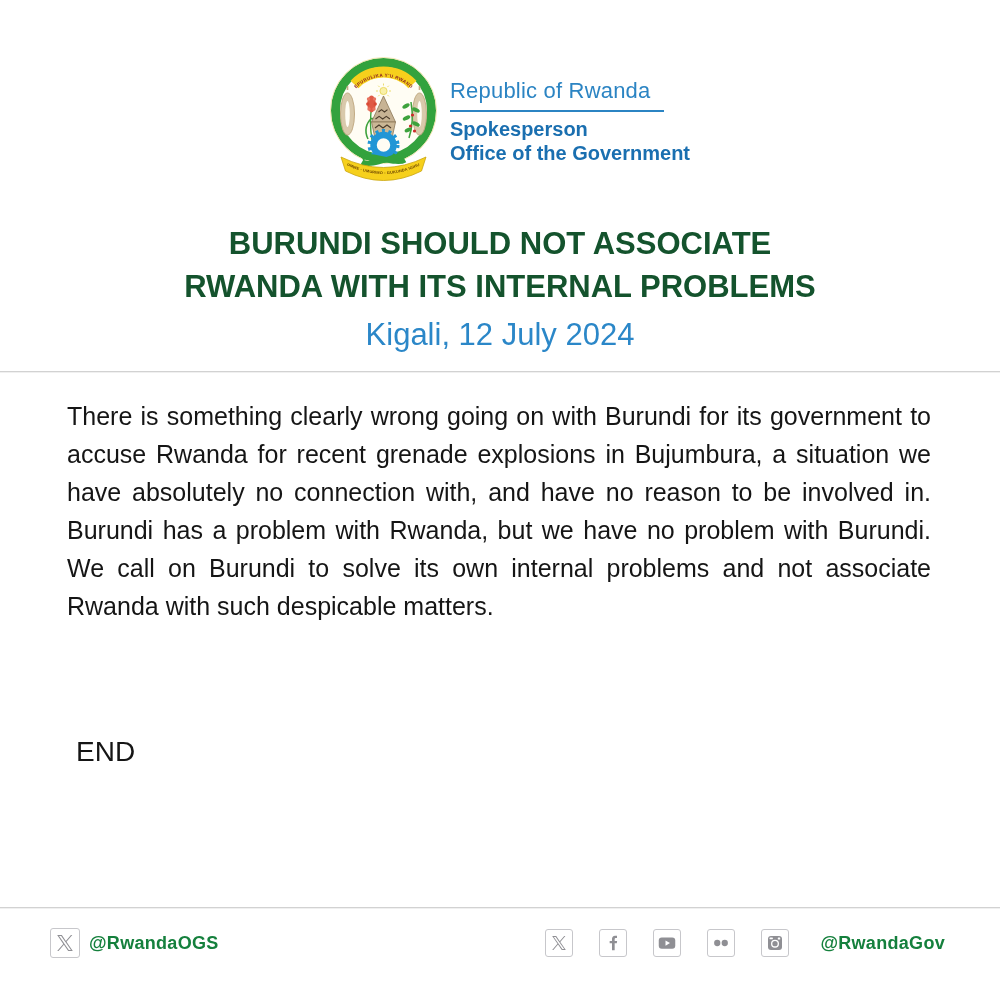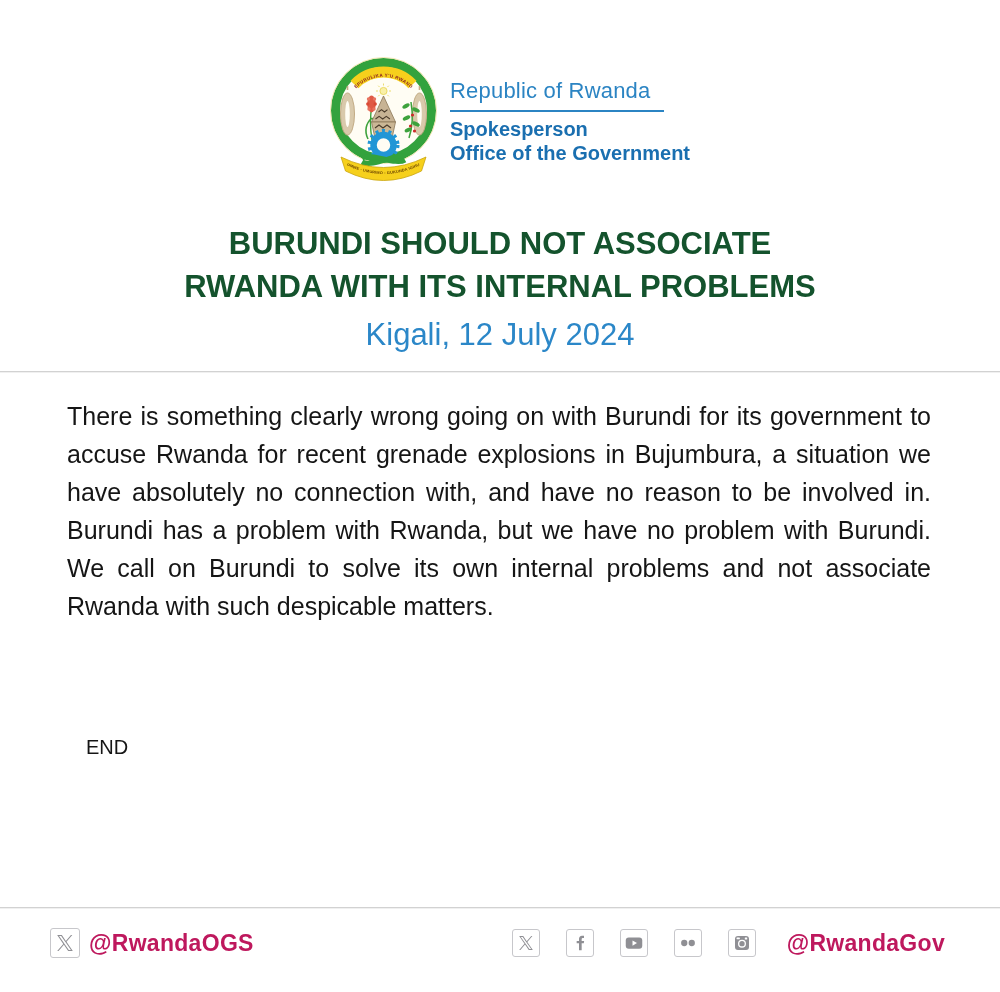--- a/index.html
+++ b/index.html
@@ -23,31 +23,31 @@
   .rule { position: absolute; left: 0; width: 1000px; height: 2px; background: #d2d2d2; border-bottom: 1px solid #f0f0f0; }
   .rule-top { top: 371px; }
   .rule-footer { top: 907px; }
 
   
   .body-text { position: absolute; left: 67px; top: 397px; width: 864px; }
   .body-text p {
     font-size: 25px; line-height: 38px; color: #151515;
     text-align: justify; text-justify: inter-word;
   }
-  .end-marker { position: absolute; left: 86px; top: 736px; font-size: 20px; color: #151515; }
+  .end-marker { position: absolute; left: 76px; top: 736px; font-size: 28px; color: #151515; }
 
   
   .footer-left  { position: absolute; left: 50px;  top: 928px; display: flex; align-items: center; gap: 9px; }
   .footer-right { position: absolute; right: 55px; top: 929px; display: flex; align-items: center; gap: 26px; }
   .icon-box {
     width: 30px; height: 30px; border: 1px solid #c7c7cb; border-radius: 3px;
     background: #fff; display: flex; align-items: center; justify-content: center; flex: 0 0 auto;
   }
   .footer-right .icon-box { width: 28px; height: 28px; }
-  .handle { font-size: 23px; font-weight: 700; color: #be185d; letter-spacing: 0.3px; }
+  .handle { font-size: 18px; font-weight: 700; color: #15803d; letter-spacing: 0.3px; }
   .footer-right .handle { margin-left: 5px; }
   .ic { display: block; }
 </style>
 </head>
 <body>
 
 <div class="page">
 
   <svg class="logo-svg" viewBox="0 0 134 140" aria-hidden="true">
 

